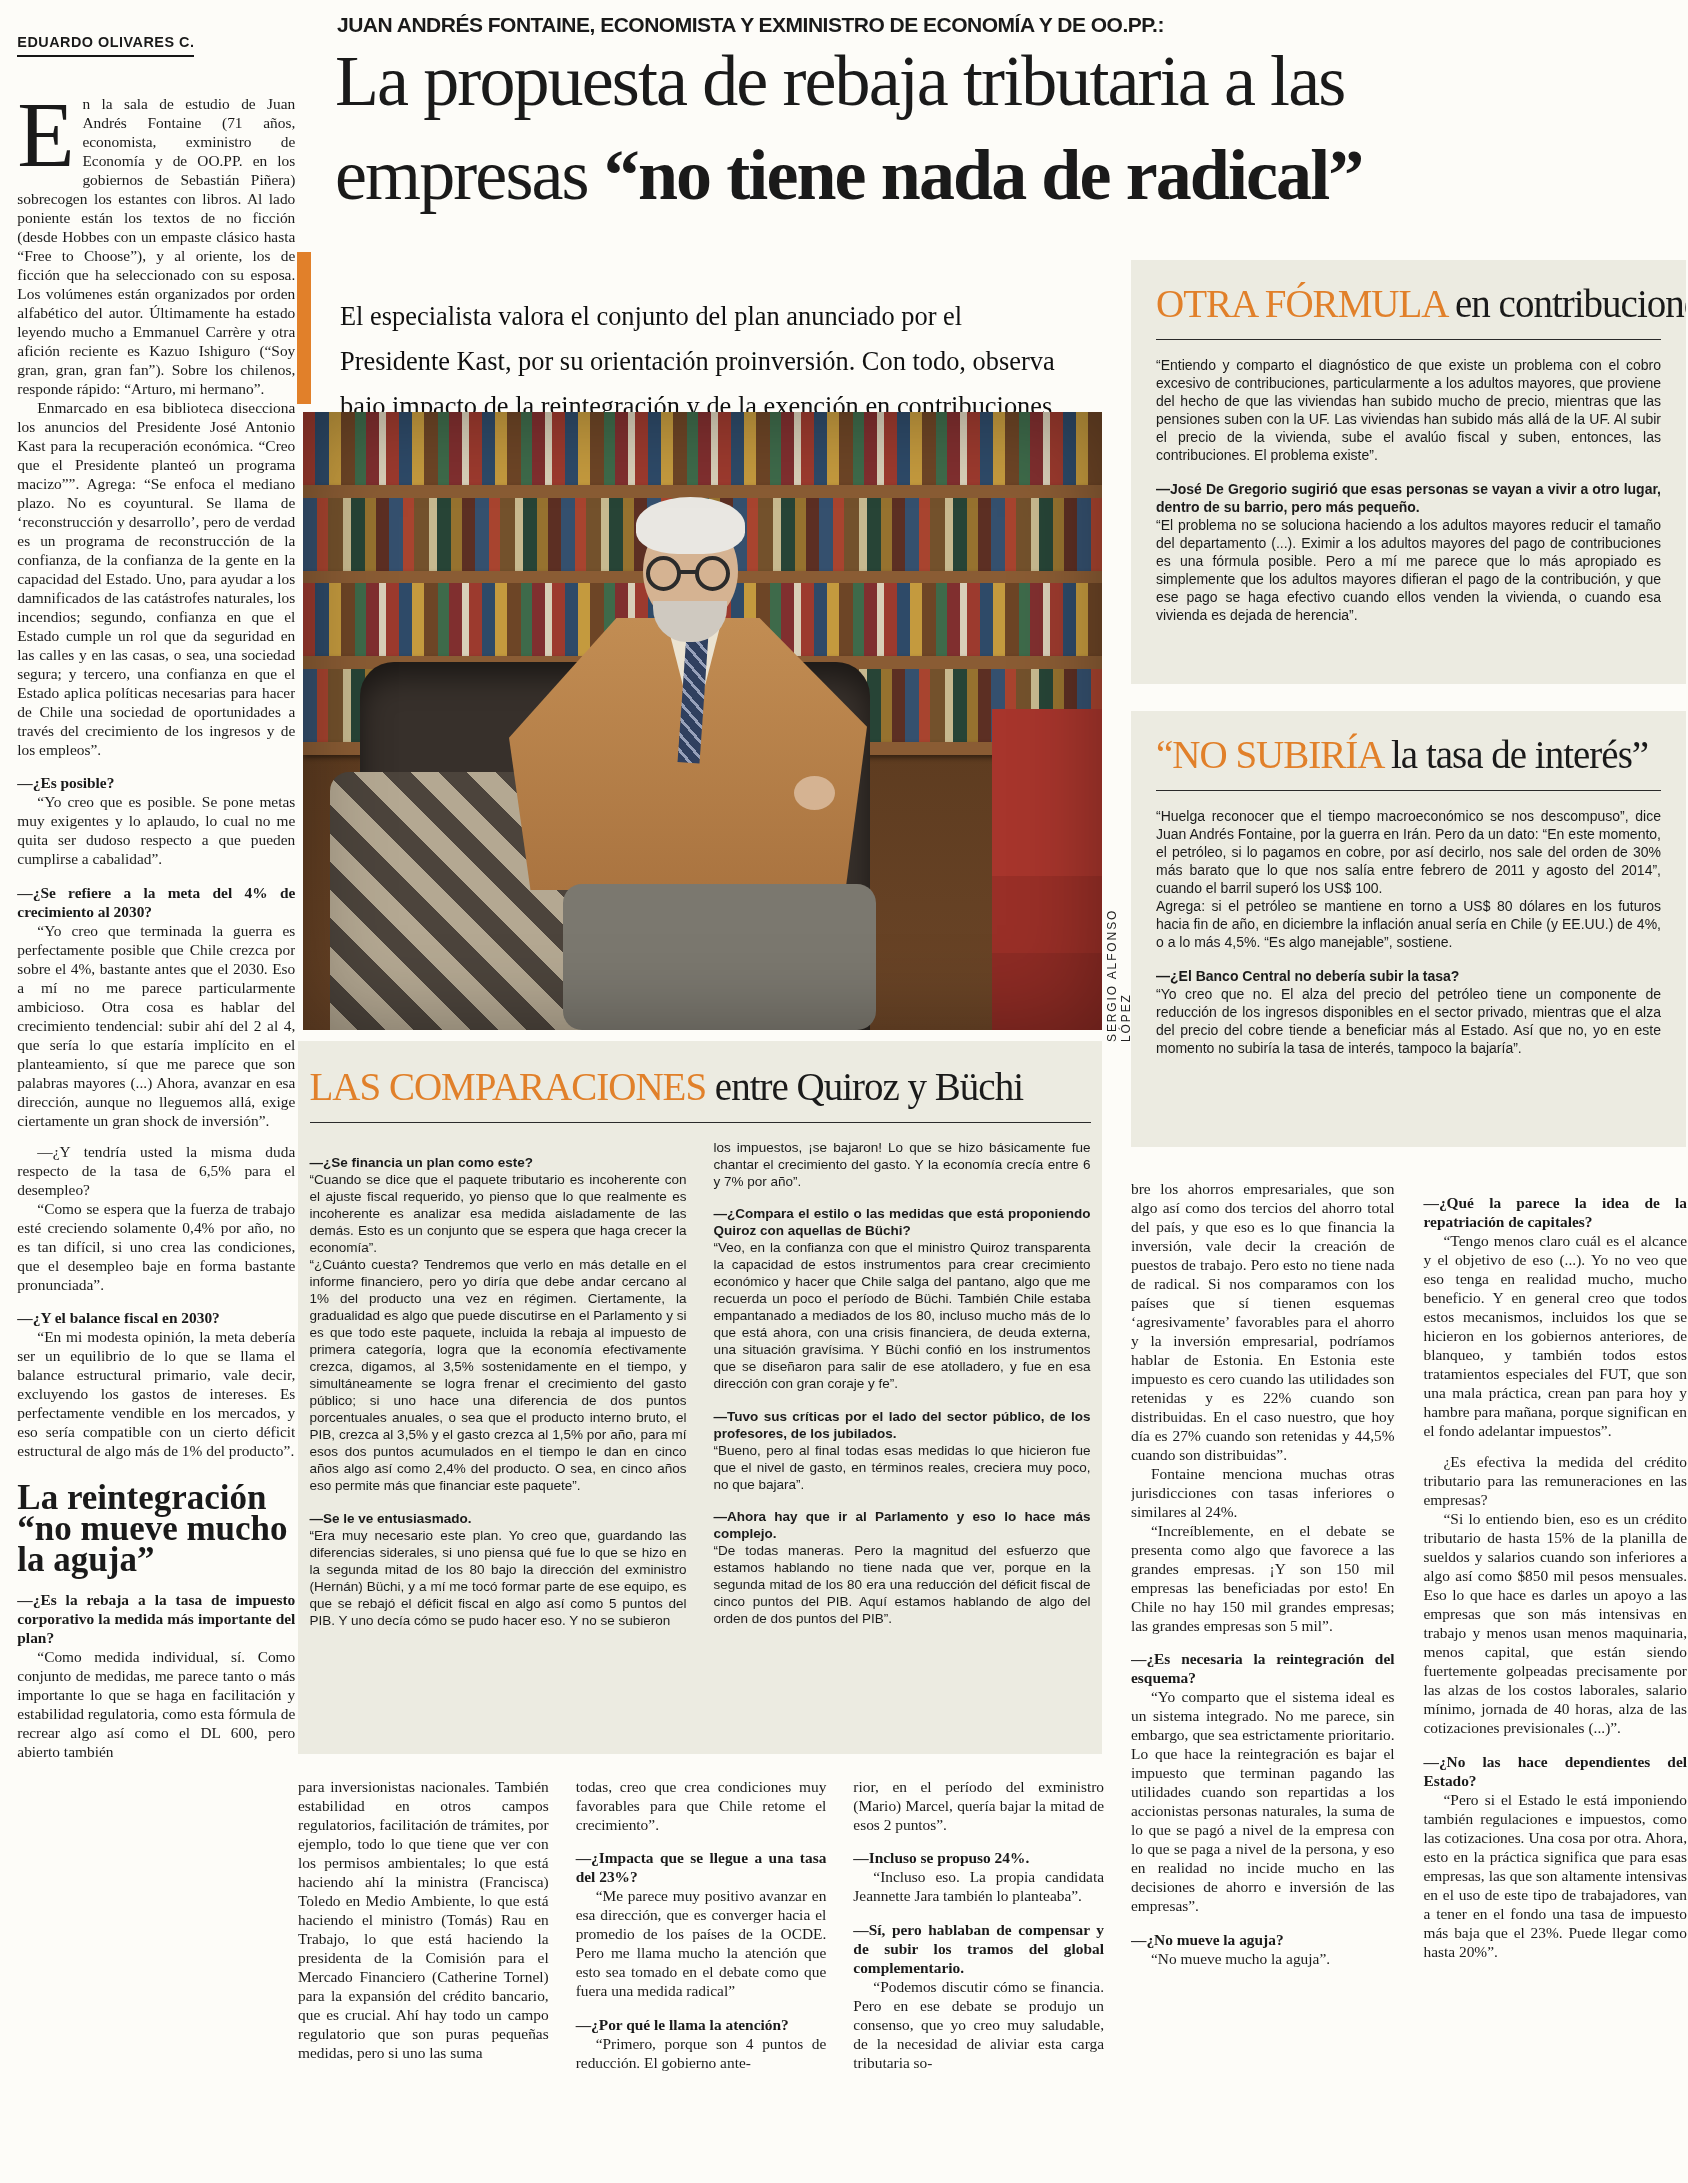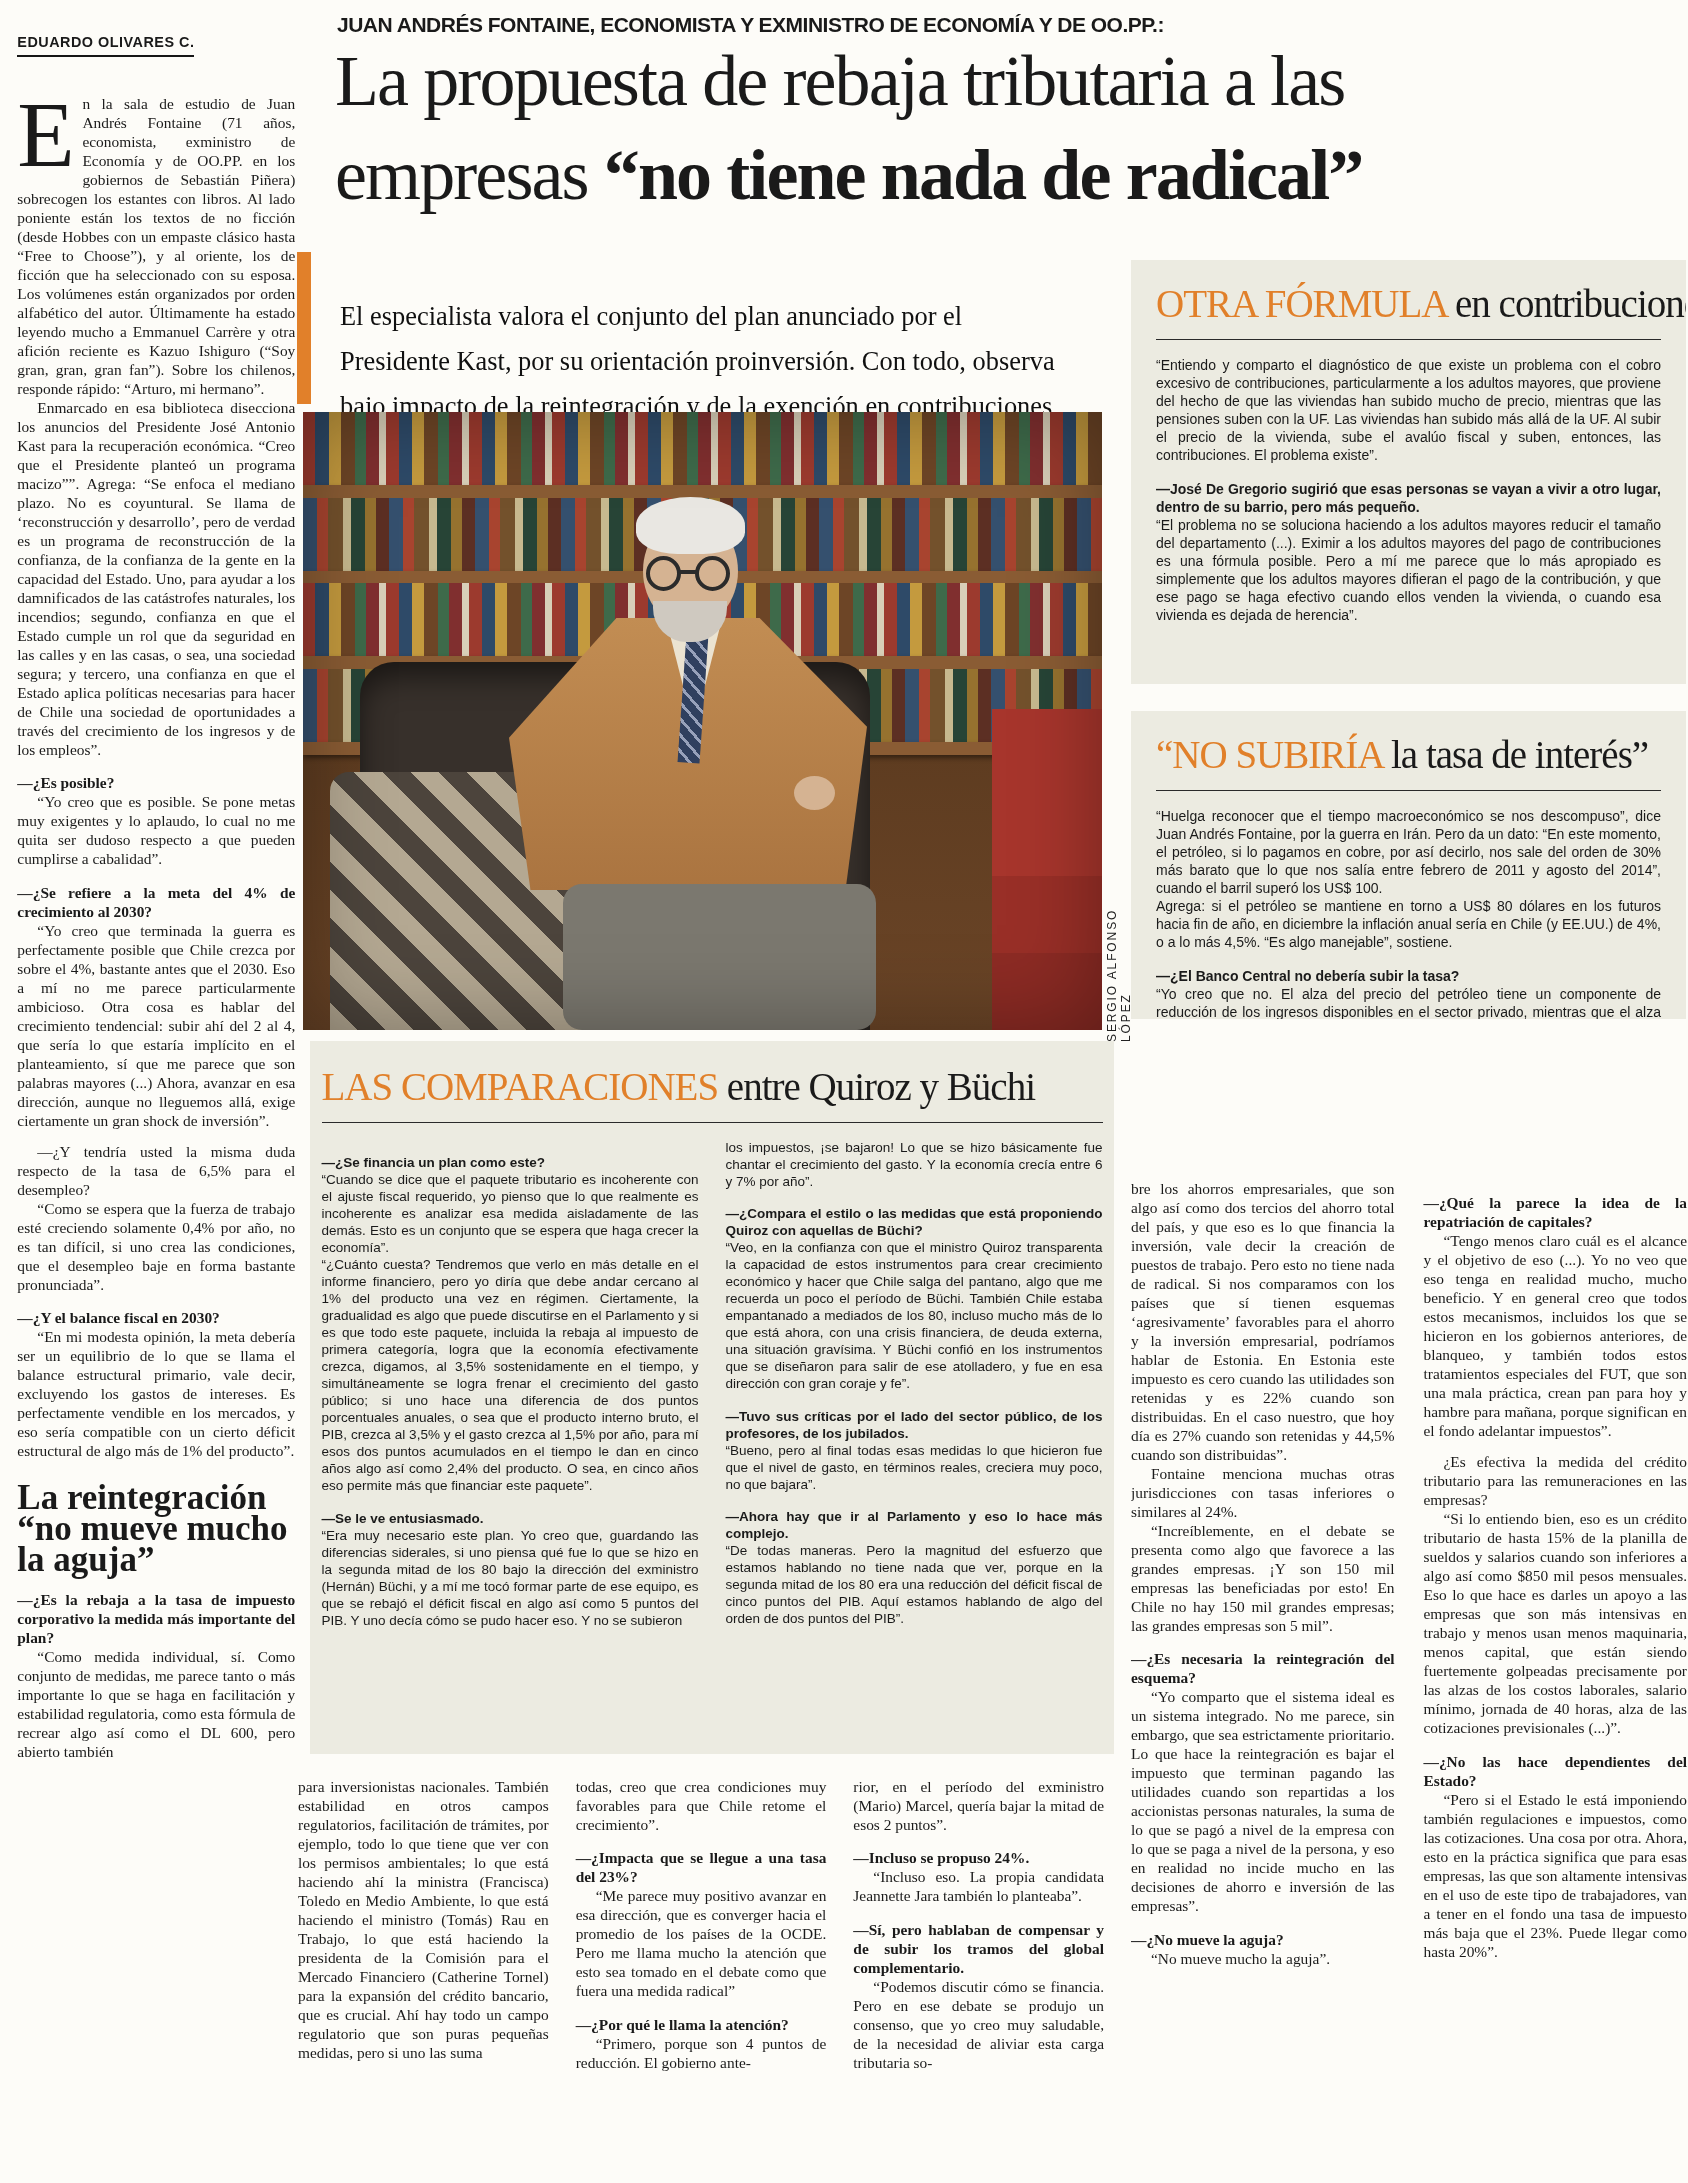--- a/index.html
+++ b/index.html
@@ -59,30 +59,30 @@
   .redcab{position:absolute;left:689px;top:297px;width:111px;height:321px;background:#a7352c;
           box-shadow:inset 0 -77px 0 #8d2b24, inset 0 -154px 0 #992f27;}
   .photo::after{content:"";position:absolute;inset:0;box-shadow:inset 0 0 87px rgba(0,0,0,.35);}
   .photo-credit{position:absolute;left:1105px;top:883px;height:159px;writing-mode:vertical-rl;
                 transform:rotate(180deg);font-family:"Liberation Sans",sans-serif;font-size:12px;
                 letter-spacing:1.9px;color:#222;}
 
   
   .box{position:absolute;background:var(--boxbg);padding:21px 25px;overflow:hidden;}
   .box1{left:1131px;top:260px;width:555px;height:424px;}
-  .box2{left:1131px;top:711px;width:555px;height:308px;}
+  .box2{left:1131px;top:711px;width:555px;height:436px;}
   .boxhead{font-weight:400;font-size:39px;letter-spacing:-1px;white-space:nowrap;}
   .accent{color:var(--accent);}
   .boxrule{border-top:1.9px solid #2a2a2a;margin:12.5px 0 16.4px;}
   .sans .blk{font-family:Liberation Sans, sans-serif;font-size:14px;line-height:18px;}
   .sans .t-p{text-indent:0;}
   .sans .t-q{margin-top:16.4px;}
 
   
-  .comp{position:absolute;left:310px;top:1041px;width:804px;height:713px;background:var(--boxbg);
+  .comp{position:absolute;left:298px;top:1041px;width:804px;height:713px;background:var(--boxbg);
         padding:23px 11.5px 0 11.5px;overflow:hidden;}
   .compcols{display:flex;gap:27px;margin-top:0;}
   .ccol{flex:1;}
   .comp .blk{font-family:"Liberation Sans",sans-serif;font-size:13.5px;line-height:17px;}
   .comp .t-p,.comp .t-c{text-indent:0;}
   .comp .t-q{margin-top:15.4px;}
 
   
   .bottomcols{position:absolute;left:298px;top:1777px;width:806px;height:405px;display:flex;gap:27px;overflow:hidden;}
   .bcol{flex:1;}

